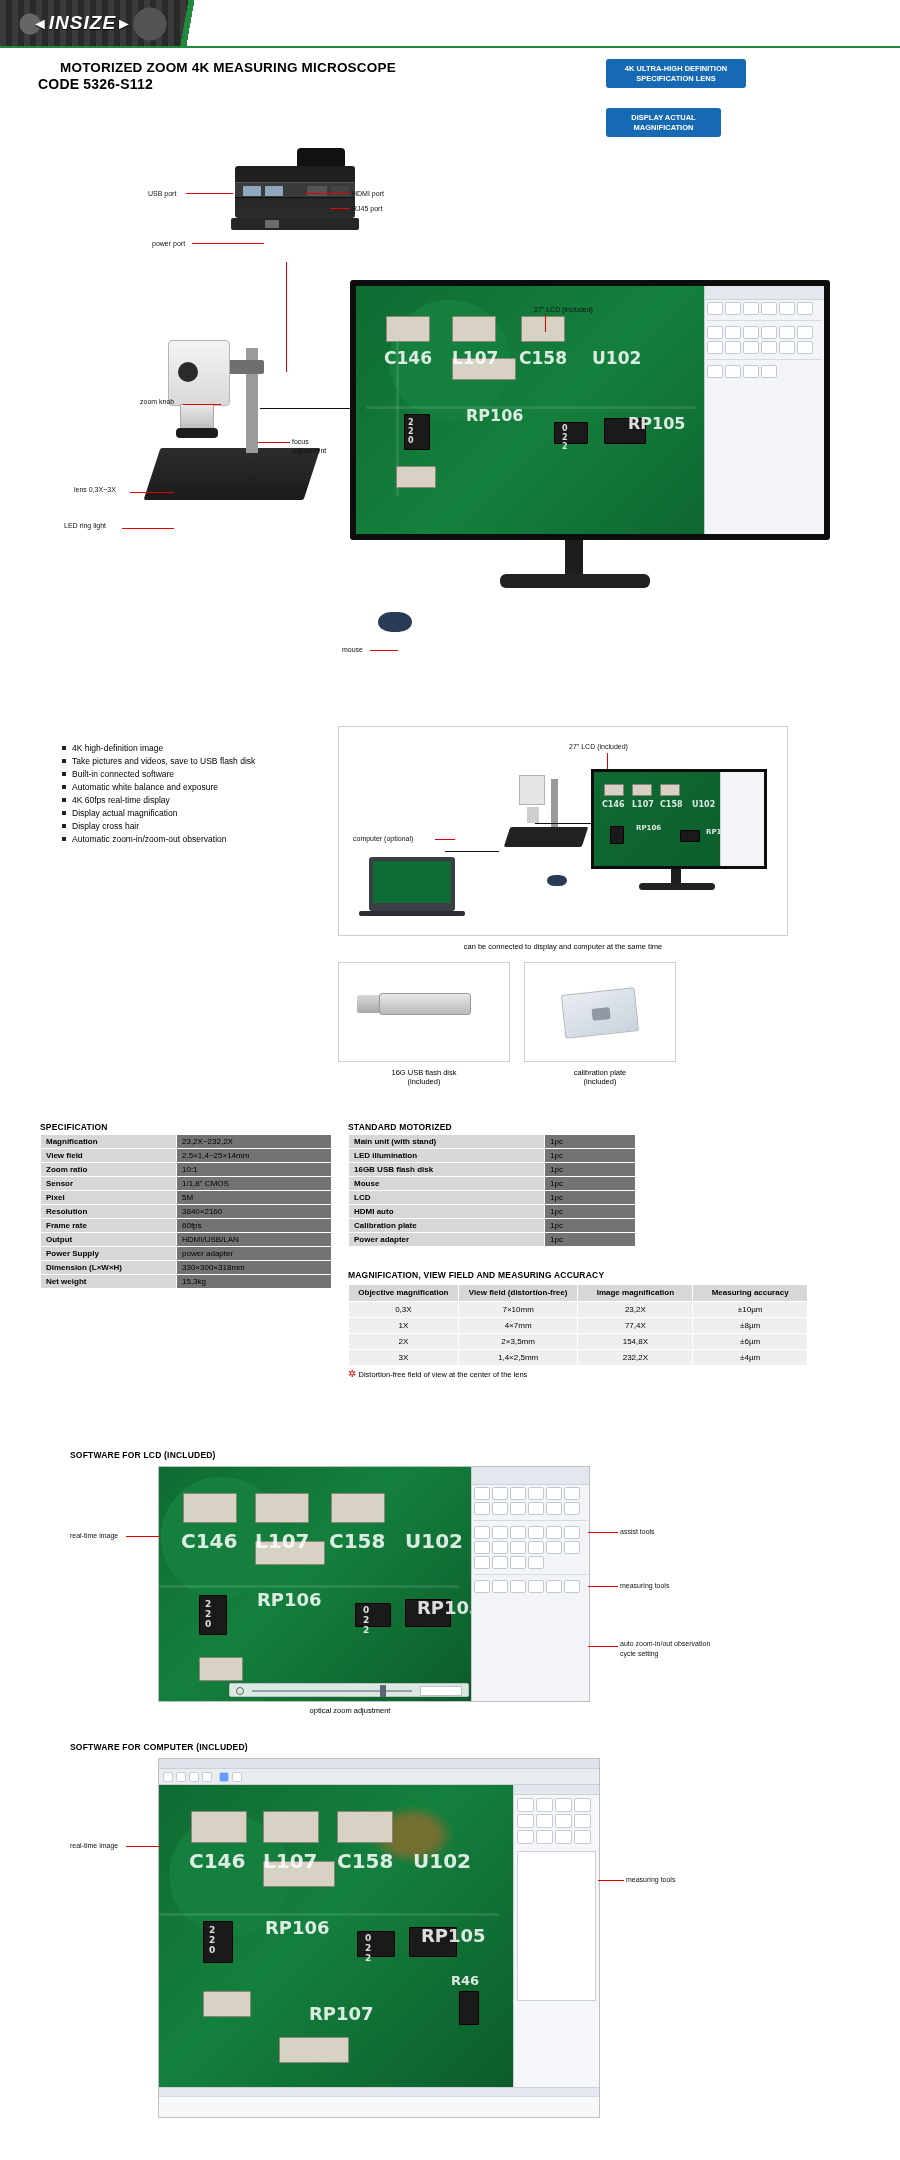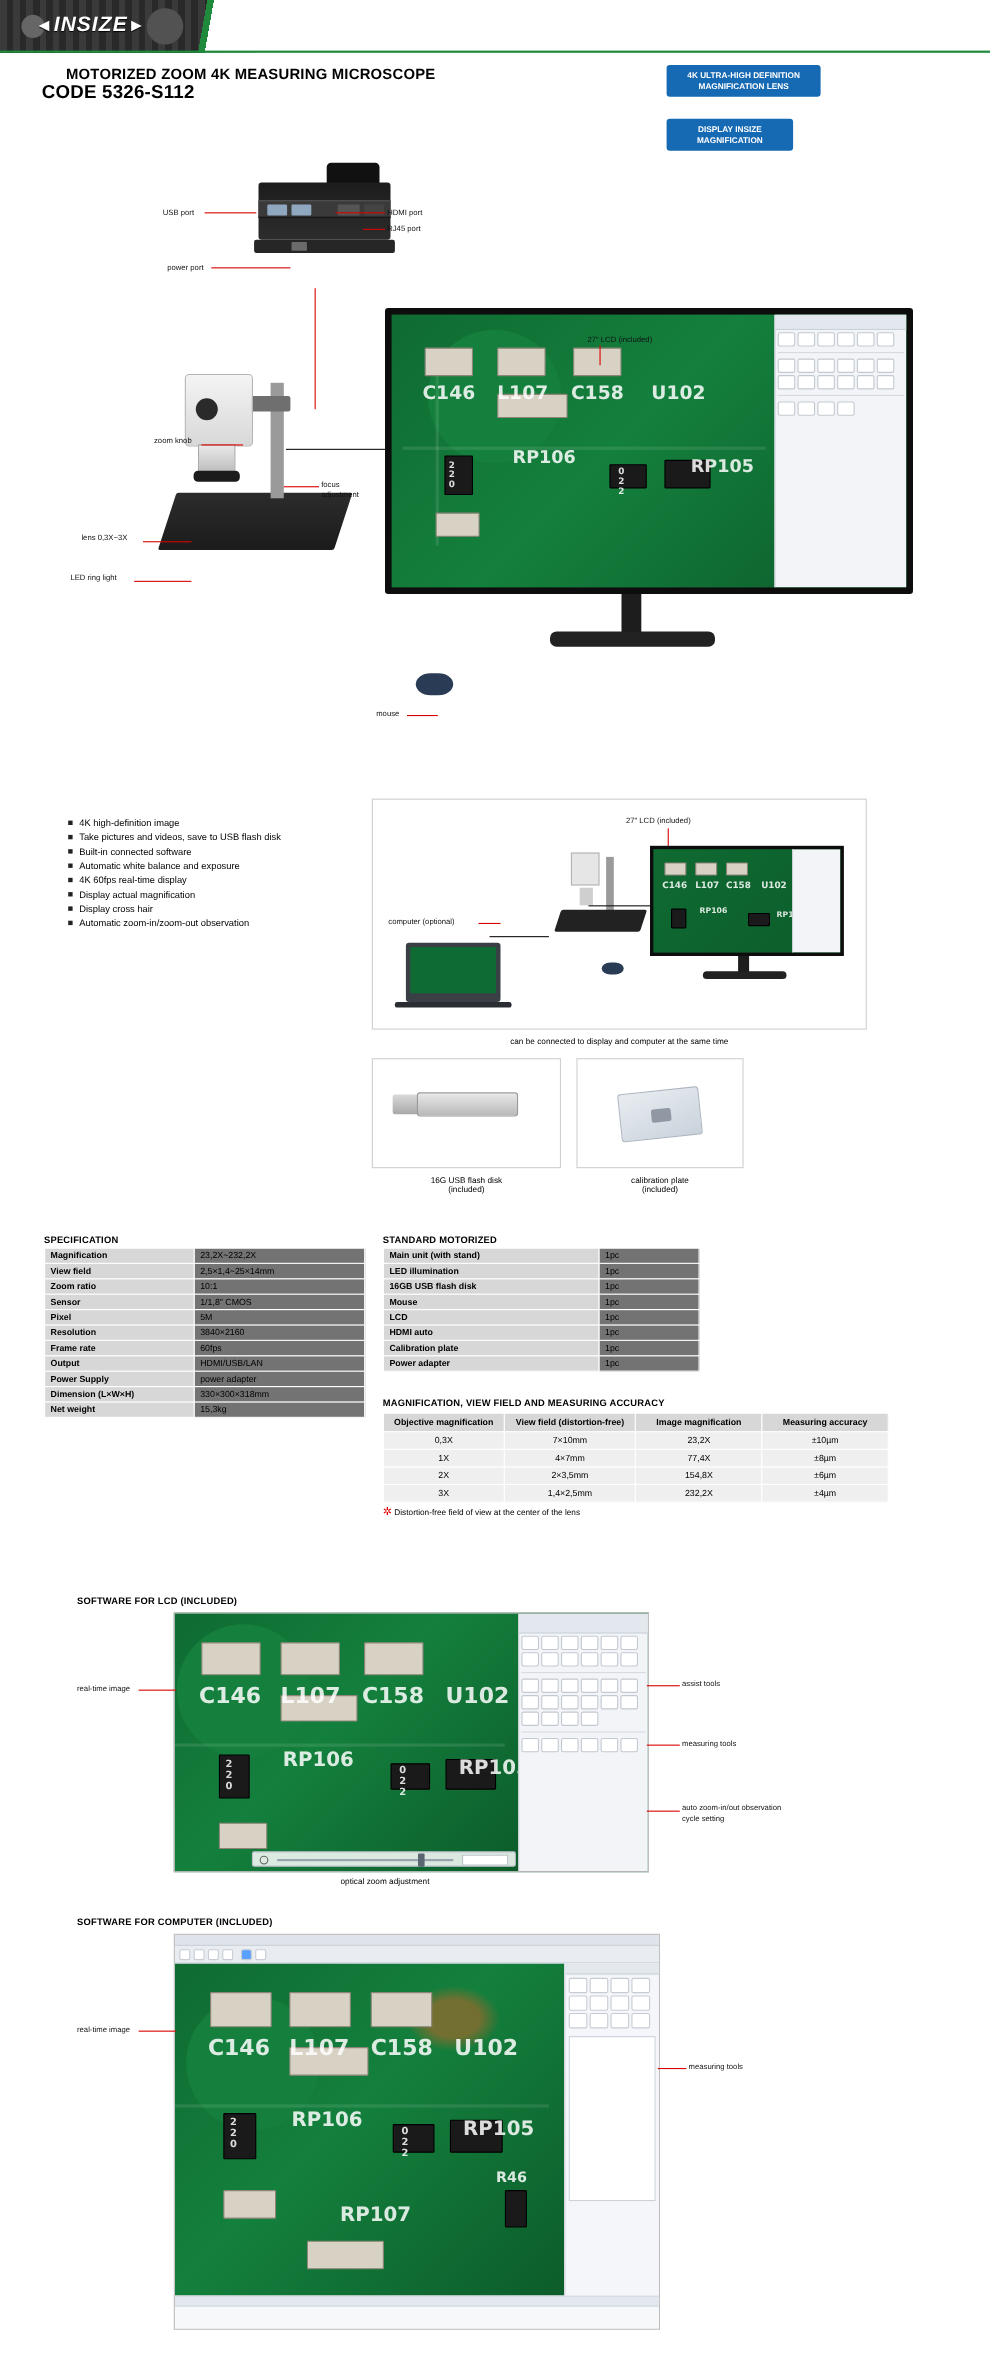--- a/index.html
+++ b/index.html
@@ -42,21 +42,21 @@
     position:absolute; left:160px; top:0; width:740px; height:48px;
     background:linear-gradient(100deg, rgba(0,0,0,0) 0 28px, #1f8a3b 28px 34px, #ffffff 34px);
   }
   .green-underline {
     position:absolute; left:0; top:46px; width:900px; height:2px; background:#1f8a3b;
   }
 
   
   .title-block { position:absolute; left:38px; top:60px; width:430px; }
   .title-main { font-size:13.5px; font-weight:bold; letter-spacing:.2px; line-height:16px;padding-left:22px; }
-  .title-code { font-size:17px; font-weight:bold; letter-spacing:.2px; line-height:16px; }
+  .title-code { font-size:14px; font-weight:bold; letter-spacing:.2px; line-height:16px; }
 
   .badge {
     position:absolute; background:#1669b3; color:#fff; font-weight:bold;
     font-size:7.5px; line-height:9.5px; text-align:center;
     border-radius:3px; padding:5px 6px;
   }
   .badge.b1 { left:606px; top:59px; width:140px; }
   .badge.b2 { left:606px; top:108px; width:115px; }
 
   
@@ -243,24 +243,24 @@
 </div>
 <div class="green-underline"></div>
 
 <div class="title-block">
   <div class="title-main">MOTORIZED ZOOM  4K MEASURING MICROSCOPE</div>
   <div class="title-code">CODE 5326-S112</div>
 </div>
 
 <div class="badge b1">
   <div>4K ULTRA-HIGH DEFINITION</div>
-  <div>MAGNIFICATION LENS</div>
+  <div>SPECIFICATION LENS</div>
 </div>
 <div class="badge b2">
-  <div>DISPLAY INSIZE</div>
+  <div>DISPLAY ACTUAL</div>
   <div>MAGNIFICATION</div>
 </div>
 
 <div class="camera-wrap">
   <div class="camera-lens"></div>
   <div class="camera-body"></div>
   <div class="camera-ports">
     <div class="port" style="left:8px;width:18px;"></div>
     <div class="port" style="left:30px;width:18px;"></div>
     <div class="port" style="left:72px;width:20px;background:#555;"></div>

